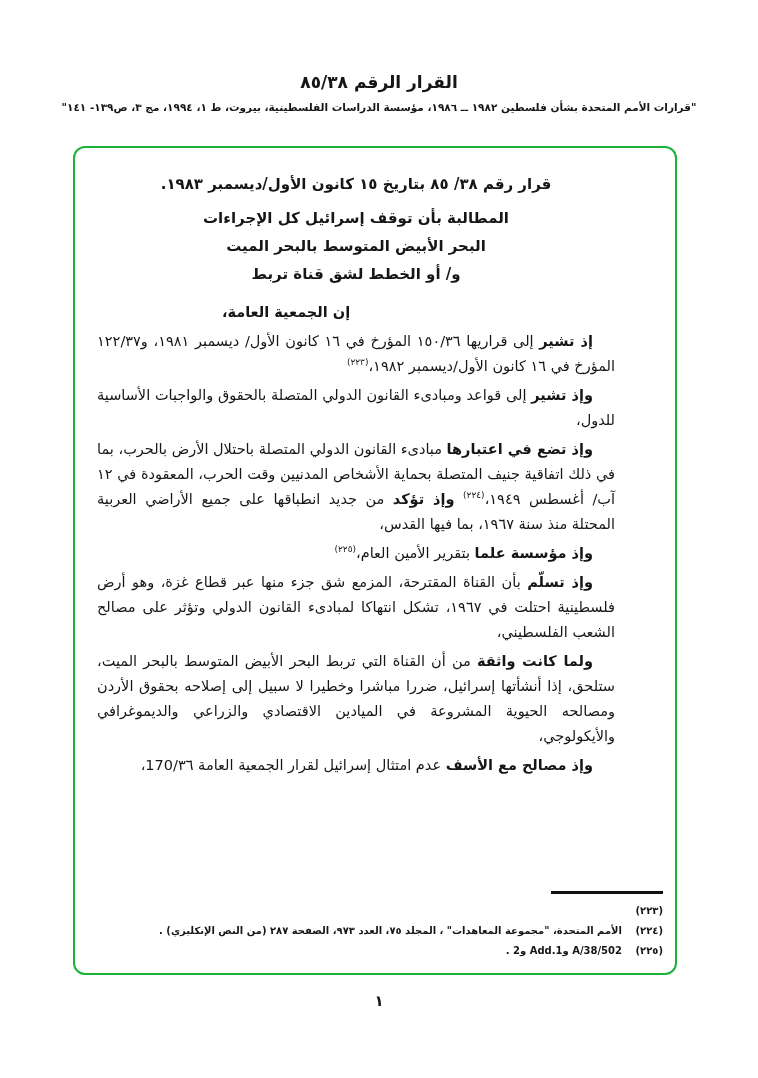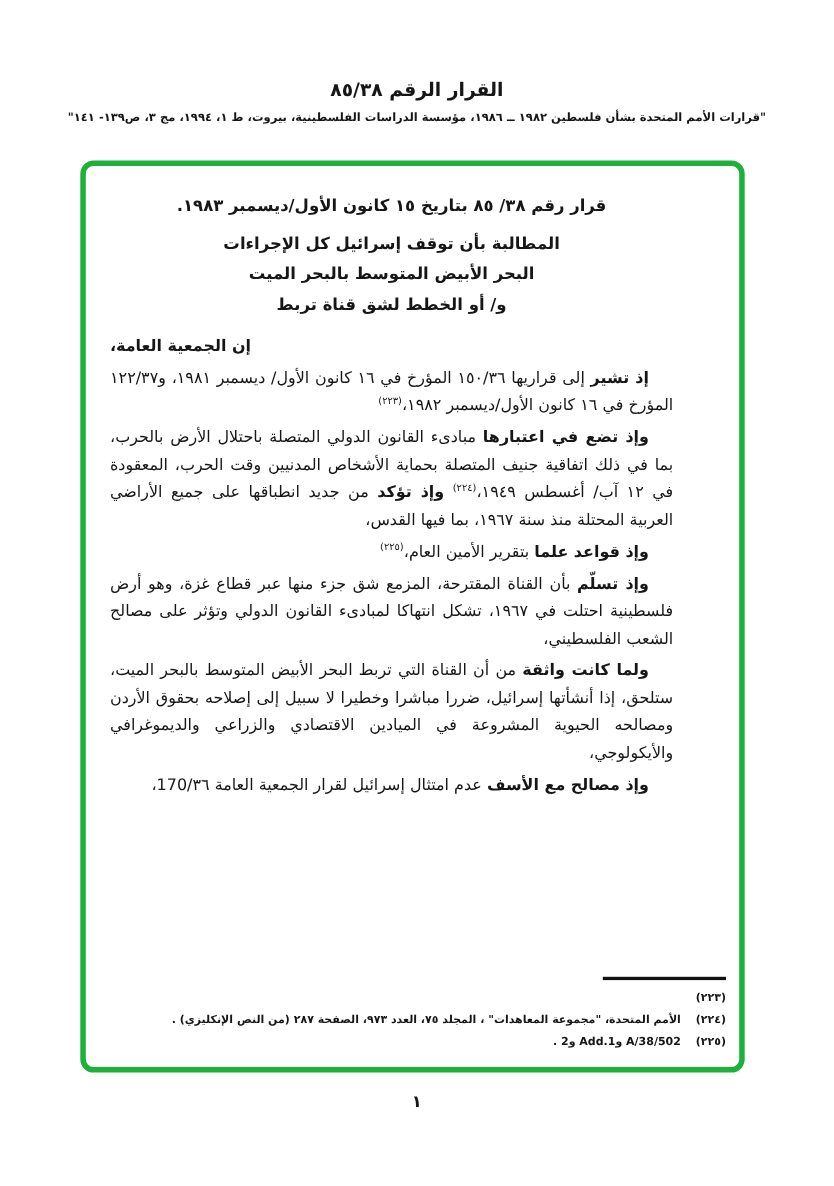--- a/index.html
+++ b/index.html
@@ -12,39 +12,39 @@
   
   .doc-header{
     position:absolute;top:72px;left:0;width:758px;
     text-align:center;direction:rtl;
   }
   .title{font-size:17px;font-weight:bold;letter-spacing:.2px;}
   .citation{font-size:10.5px;font-weight:bold;margin-top:9px;white-space:nowrap;}
   
   .frame{
     position:absolute;left:73px;top:146px;width:604px;height:829px;
-    border:5px solid #ec4899;border-radius:12px;box-sizing:border-box;
+    border:2px solid #ec4899;border-radius:12px;box-sizing:border-box;
     background:#ffffff;
   }
   .frame-inner{
     position:absolute;top:22px;right:60px;left:22px;
     direction:rtl;
   }
   
   .heading{
     text-align:center;font-weight:bold;font-size:15px;line-height:28px;
     margin-bottom:12px;
   }
   .heading .hline:first-child{margin-bottom:6px;}
   
   .res-body{
     text-align:justify;font-size:14.5px;line-height:25px;
   }
   .res-body p{margin:0 0 4px 0;text-indent:22px;}
-  .res-body p.opening{text-indent:140px;text-align:left;}
+  .res-body p.opening{text-indent:140px;text-align:center;}
   .res-body .b{font-weight:bold;}
   .res-body sup{font-size:9px;line-height:0;}
   
   .footnotes{
     position:absolute;bottom:12px;right:12px;left:12px;
     direction:rtl;font-size:10px;font-weight:bold;line-height:20px;
   }
   .fnsep{
     width:112px;height:0;border-top:3px solid #111;
     margin:0 0 7px auto; 
@@ -70,22 +70,23 @@
   <div class="frame-inner">
     <div class="heading">
         <div class="hline">قرار رقم ٣٨/ ٨٥ بتاريخ ١٥ كانون الأول/ديسمبر ١٩٨٣.</div>
         <div class="hline">المطالبة بأن توقف إسرائيل كل الإجراءات</div>
         <div class="hline">البحر الأبيض المتوسط بالبحر الميت</div>
         <div class="hline">و/ أو الخطط لشق قناة تربط</div>
       </div>
     <div class="res-body">
         <p class="opening"><span class="b">إن الجمعية العامة،</span></p>
         <p><span class="b">إذ تشير</span><span> إلى قراريها ٣٦‏/‏١٥٠ المؤرخ في ١٦ كانون الأول/ ديسمبر ١٩٨١، و٣٧‏/‏١٢٢ المؤرخ في ١٦ كانون الأول/ديسمبر ١٩٨٢،</span><sup>(٢٢٣)</sup></p>
+        <p><span class="b">وإذ تشير</span><span> إلى قواعد ومبادىء القانون الدولي المتصلة بالحقوق والواجبات الأساسية للدول،</span></p>
         <p><span class="b">وإذ تضع في اعتبارها</span><span> مبادىء القانون الدولي المتصلة باحتلال الأرض بالحرب، بما في ذلك اتفاقية جنيف المتصلة بحماية الأشخاص المدنيين وقت الحرب، المعقودة في ١٢ آب/ أغسطس ١٩٤٩،</span><sup>(٢٢٤)</sup><span> </span><span class="b">وإذ تؤكد</span><span> من جديد انطباقها على جميع الأراضي العربية المحتلة منذ سنة ١٩٦٧، بما فيها القدس،</span></p>
-        <p><span class="b">وإذ قواعد علما</span><span> بتقرير الأمين العام،</span><sup>(٢٢٥)</sup></p>
+        <p><span class="b">وإذ مؤسسة علما</span><span> بتقرير الأمين العام،</span><sup>(٢٢٥)</sup></p>
         <p><span class="b">وإذ تسلّم</span><span> بأن القناة المقترحة، المزمع شق جزء منها عبر قطاع غزة، وهو أرض فلسطينية احتلت في ١٩٦٧، تشكل انتهاكا لمبادىء القانون الدولي وتؤثر على مصالح الشعب الفلسطيني،</span></p>
         <p><span class="b">ولما كانت واثقة</span><span> من أن القناة التي تربط البحر الأبيض المتوسط بالبحر الميت، ستلحق، إذا أنشأتها إسرائيل، ضررا مباشرا وخطيرا لا سبيل إلى إصلاحه بحقوق الأردن ومصالحه الحيوية المشروعة في الميادين الاقتصادي والزراعي والديموغرافي والأيكولوجي،</span></p>
         <p><span class="b">وإذ مصالح مع الأسف</span><span> عدم امتثال إسرائيل لقرار الجمعية العامة ٣٦‏/‏170،</span></p>
       </div>
   </div>
   <div class="footnotes">
     <div class="fnsep"></div>
     <div>
         <div class="fnrow">
           <span class="fnnum">(٢٢٣)</span>

